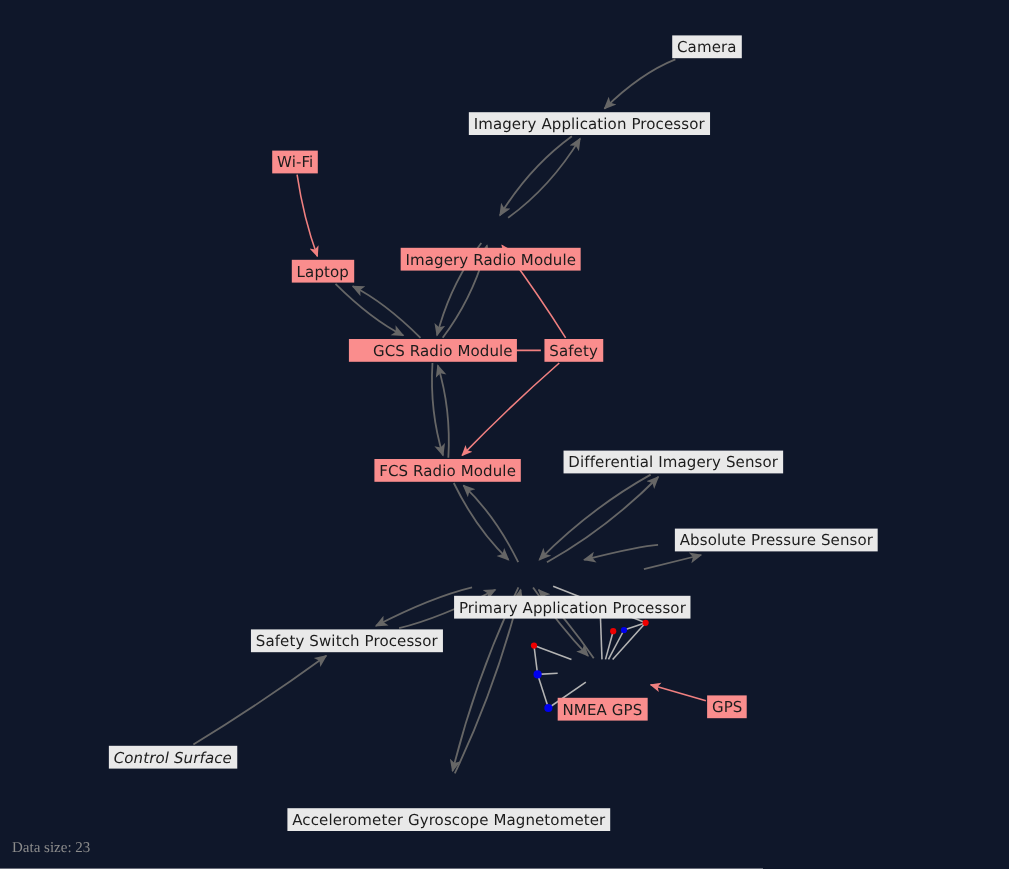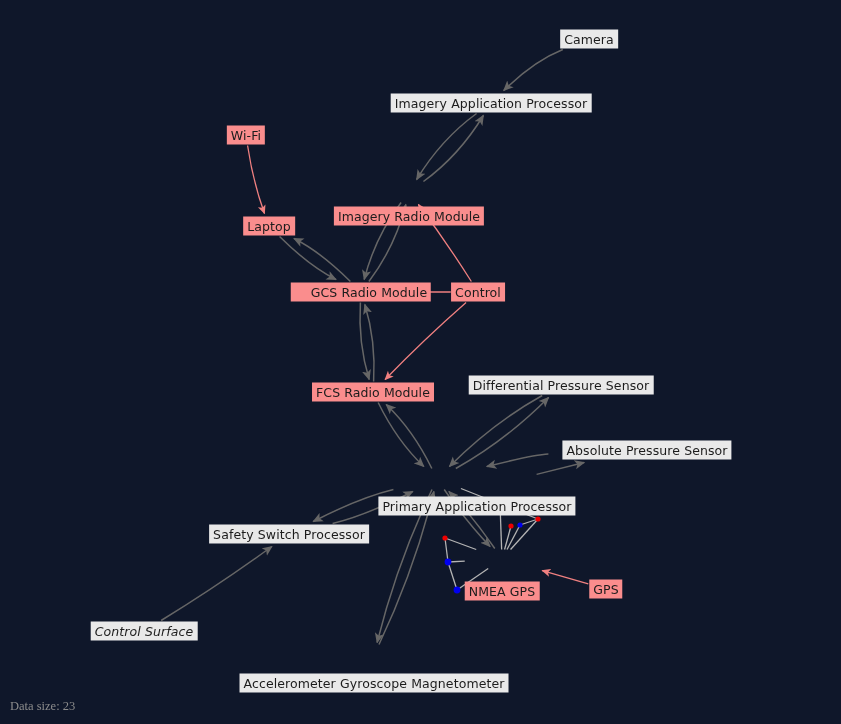--- a/index.html
+++ b/index.html
@@ -119,23 +119,23 @@
       </g>
   </svg>
 
   <div id="nodes-layer">
       <div class="node-label plain" style="left: 589px; top: 39px;">Camera</div>
       <div class="node-label plain" style="left: 491px; top: 103px;">Imagery Application Processor</div>
       <div class="node-label highlight" style="left: 246px; top: 135px;">Wi-Fi</div>
       <div class="node-label highlight" style="left: 409px; top: 192px; margin-top: 24px;">Imagery Radio Module</div>
       <div class="node-label highlight" style="left: 269px; top: 226px;">Laptop</div>
       <div class="node-label highlight" style="left: 361px; top: 292px; padding-left: 20px;">GCS Radio Module</div>
-      <div class="node-label highlight" style="left: 478px; top: 292px;">Control</div>
+      <div class="node-label highlight" style="left: 478px; top: 292px;">Safety</div>
       <div class="node-label highlight" style="left: 373px; top: 392px;">FCS Radio Module</div>
-      <div class="node-label plain" style="left: 561px; top: 385px;">Differential Pressure Sensor</div>
+      <div class="node-label plain" style="left: 561px; top: 385px;">Differential Imagery Sensor</div>
       <div class="node-label plain" style="left: 647px; top: 450px;">Absolute Pressure Sensor</div>
       <div class="node-label plain" style="left: 437px; top: 506px; margin-left: 40px;">Primary Application Processor</div>
       <div class="node-label plain" style="left: 289px; top: 534px;">Safety Switch Processor</div>
       <div class="node-label highlight" style="left: 502px; top: 559px; margin-top: 32px;">NMEA GPS</div>
       <div class="node-label highlight" style="left: 606px; top: 589px;">GPS</div>
       <div class="node-label plain" style="left: 144px; top: 631px; font-style: italic;">Control Surface</div>
       <div class="node-label plain" style="left: 374px; top: 683px;">Accelerometer Gyroscope Magnetometer</div>
     </div>
 
   <div id="status-text">Data size: 23</div>

